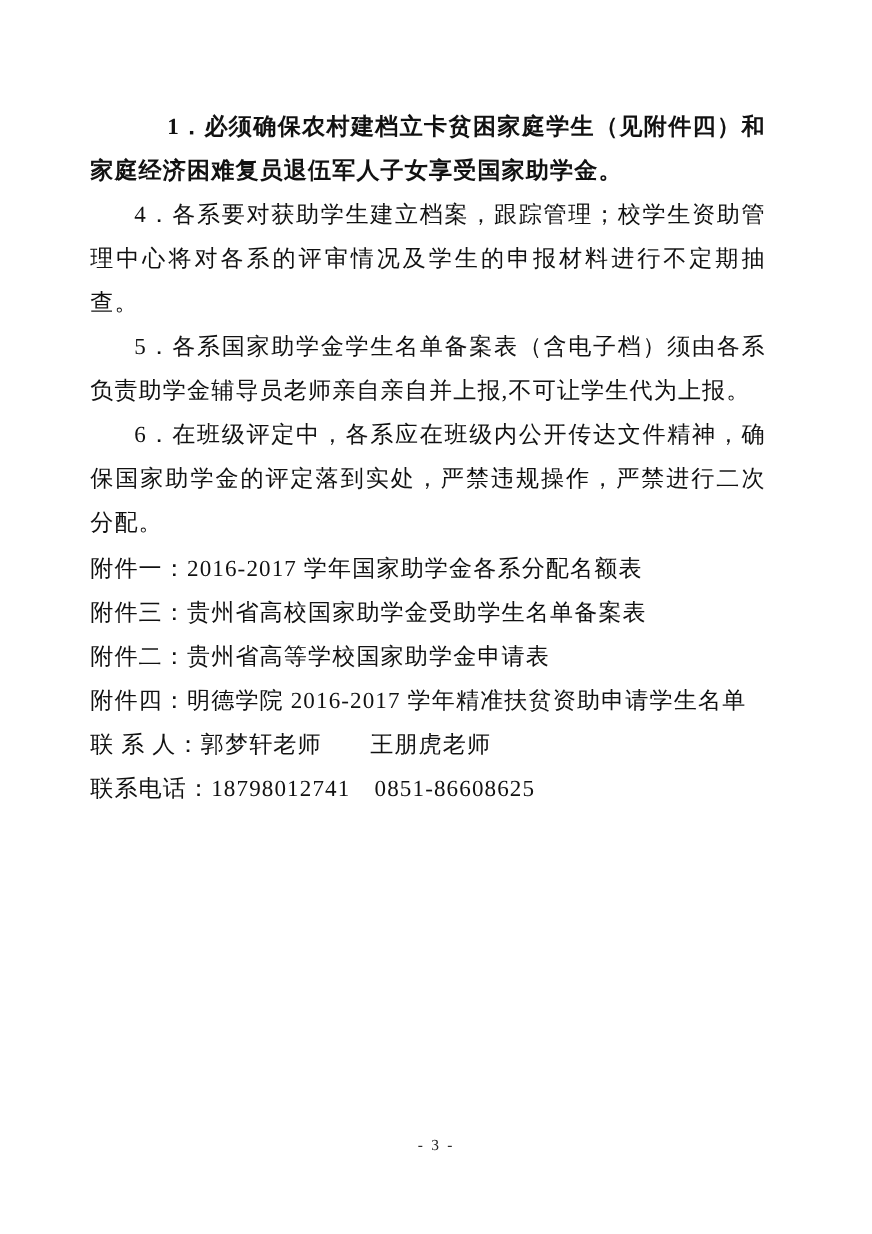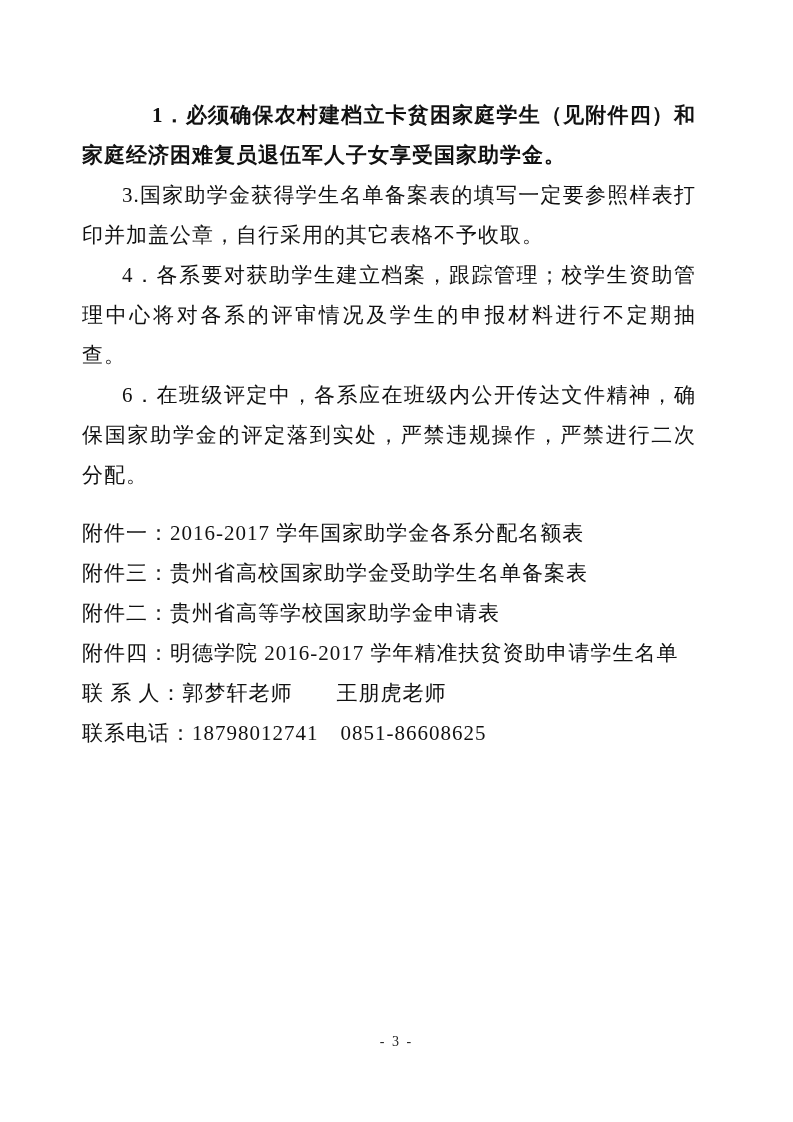--- a/index.html
+++ b/index.html
@@ -33,21 +33,21 @@
     white-space: normal;
   }
   .para.bold {
     font-weight: 700;
     text-indent: 70px;
   }
   .para.regular {
     text-indent: 40px;
   }
   .attachments {
-    margin-top: 18px;
+    margin-top: 2px;
   }
   .attach-line {
     margin: 0;
     font-size: 21px;
     line-height: 40px;
     letter-spacing: 1px;
     text-align: left;
     white-space: pre-wrap;
   }
   .page-footer {
@@ -62,22 +62,22 @@
     color: #222222;
   }
 </style>
 </head>
 <body>
 
 <div class="page">
 
   <div class="body-text">
     <p class="para bold">1．必须确保农村建档立卡贫困家庭学生（见附件四）和家庭经济困难复员退伍军人子女享受国家助学金。</p>
-    <p class="para regular">3.国家助学金获得学生名单备案表的填写一定要参照样表打印并加盖公章，自行采用的其它表格不予收取。</p>
     <p class="para regular">4．各系要对获助学生建立档案，跟踪管理；校学生资助管理中心将对各系的评审情况及学生的申报材料进行不定期抽查。</p>
+    <p class="para regular">5．各系国家助学金学生名单备案表（含电子档）须由各系负责助学金辅导员老师亲自亲自并上报,不可让学生代为上报。</p>
     <p class="para regular">6．在班级评定中，各系应在班级内公开传达文件精神，确保国家助学金的评定落到实处，严禁违规操作，严禁进行二次分配。</p>
 
     <div class="attachments">
       <p class="attach-line">附件一：2016-2017 学年国家助学金各系分配名额表</p>
       <p class="attach-line">附件三：贵州省高校国家助学金受助学生名单备案表</p>
       <p class="attach-line">附件二：贵州省高等学校国家助学金申请表</p>
       <p class="attach-line">附件四：明德学院 2016-2017 学年精准扶贫资助申请学生名单</p>
       <p class="attach-line">联 系 人：郭梦轩老师　　王朋虎老师</p>
       <p class="attach-line">联系电话：18798012741　0851-86608625</p>
     </div>

